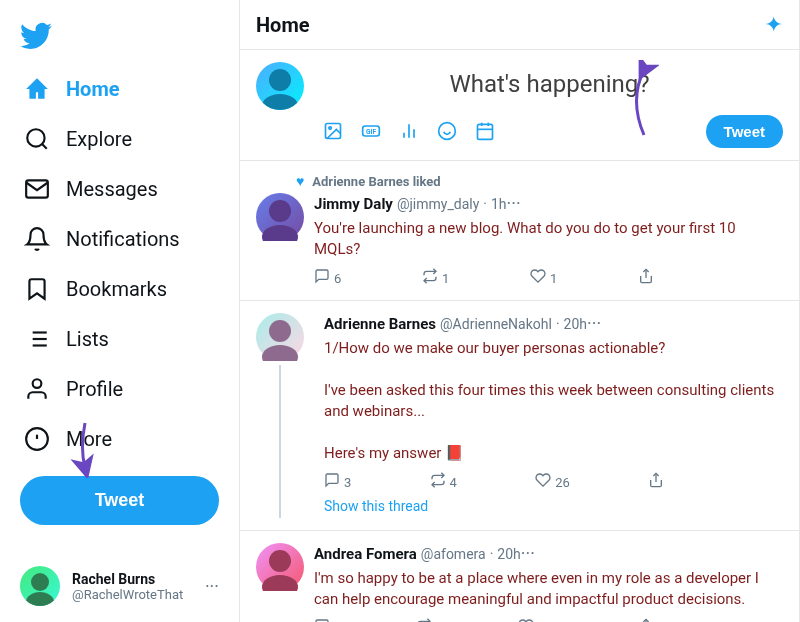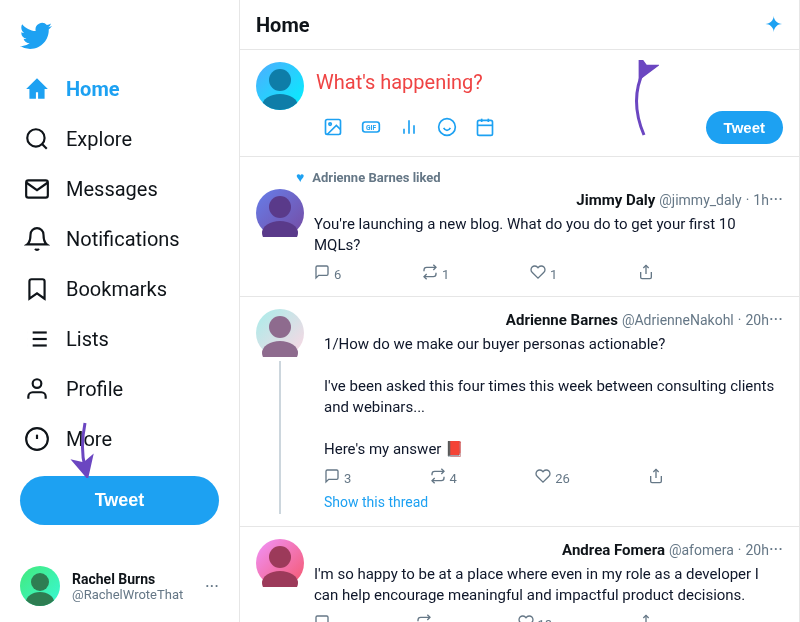--- a/index.html
+++ b/index.html
@@ -107,23 +107,24 @@
       position: relative;
     }
     .compose-avatar {
       width: 48px; height: 48px; border-radius: 50%;
       background: #888;
       overflow: hidden;
       flex-shrink: 0;
     }
     .compose-right { flex: 1; }
     .compose-placeholder {
-      font-size: 20px;
-      color: #ef4444;
+      font-size: 24px;
+      color: #404040;
       padding: 8px 0 16px 0;
+      text-align: center;
     }
     .compose-toolbar {
       display: flex;
       align-items: center;
       justify-content: space-between;
     }
     .compose-icons { display: flex; gap: 4px; align-items: center; }
     .compose-icon {
       width: 34px; height: 34px;
       display: flex; align-items: center; justify-content: center;
@@ -166,29 +167,29 @@
     .tweet-avatar {
       width: 48px; height: 48px; border-radius: 50%;
       background: #888;
       flex-shrink: 0;
       position: relative;
     }
     .tweet-content { flex: 1; }
     .tweet-header {
       display: flex;
       align-items: center;
-      justify-content: flex-end;
+      justify-content: flex-start;
       margin-bottom: 2px;
     }
     .tweet-author-info { display: flex; align-items: center; gap: 4px; }
     .tweet-author { font-weight: 700; font-size: 15px; color: #0f1419; }
     .tweet-handle { font-size: 14px; color: #657786; }
     .tweet-time { font-size: 14px; color: #657786; }
     .tweet-dots { color: #657786; cursor: pointer; font-size: 18px; }
-    .tweet-text { font-size: 15px; color: #0f172a; line-height: 1.4; margin: 4px 0 8px 0; }
+    .tweet-text { font-size: 15px; color: #7f1d1d; line-height: 1.4; margin: 4px 0 8px 0; }
 
     .tweet-actions {
       display: flex;
       align-items: center;
       justify-content: space-between;
       max-width: 340px;
     }
     .tweet-action {
       display: flex;
       align-items: center;

